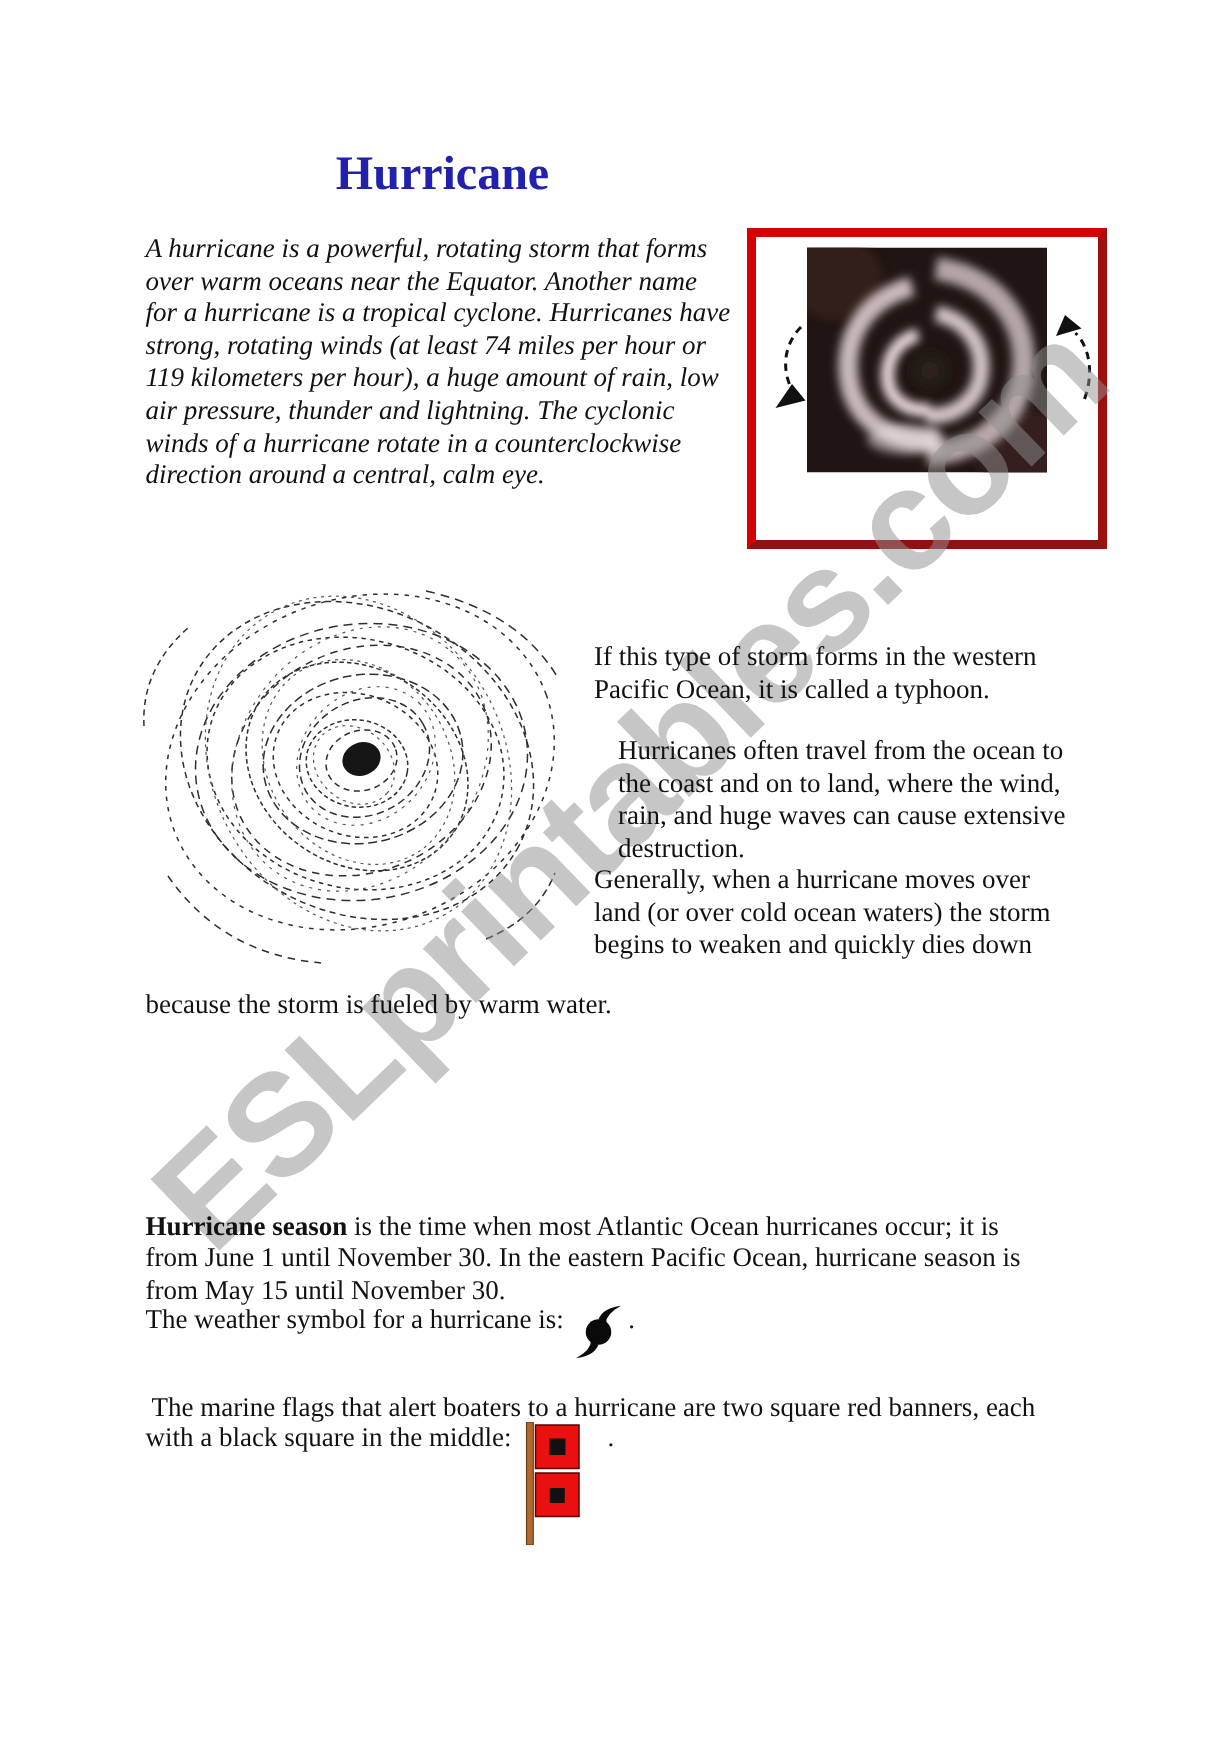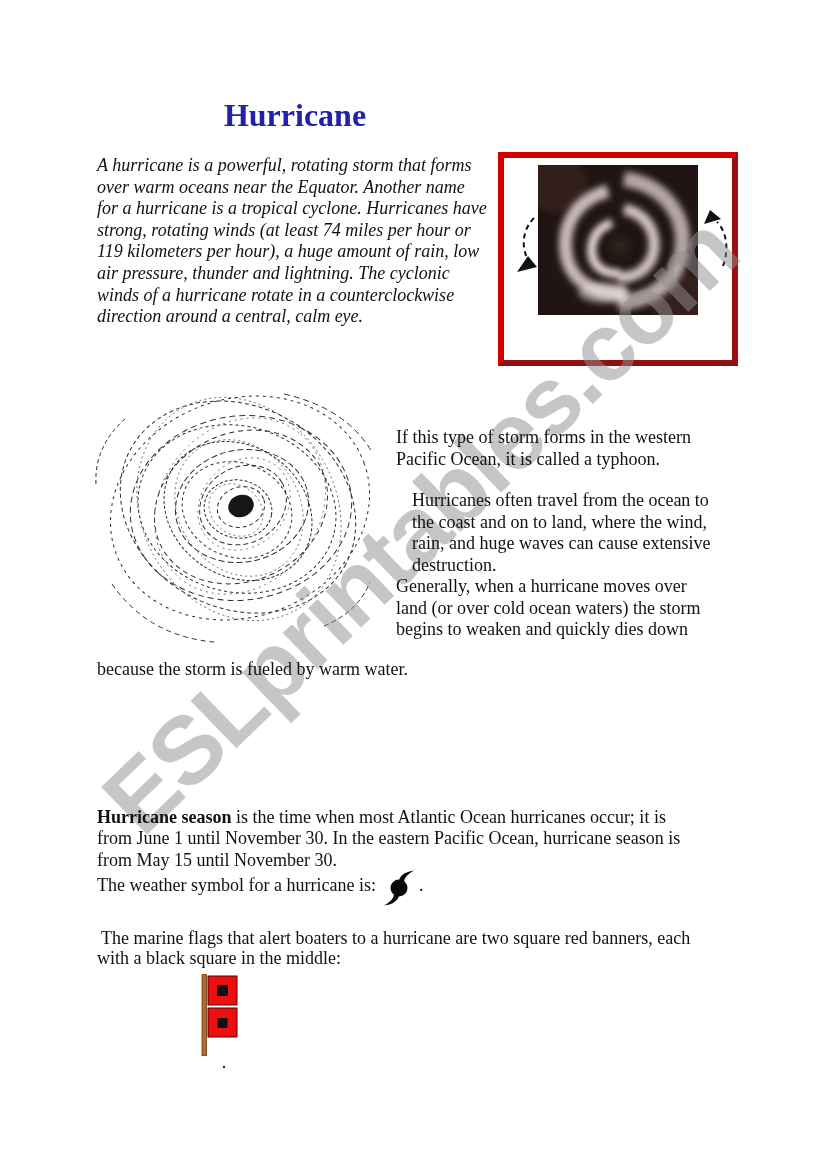--- a/index.html
+++ b/index.html
@@ -14,21 +14,21 @@
              letter-spacing:-2px;color:#8f8f8f;opacity:0.5;transform:rotate(-44deg);
              pointer-events:none;}
   .redbox{position:absolute;left:498px;top:152px;width:240px;height:214px;box-sizing:border-box;
           background:#fff;border:6px solid #d60000;border-right-color:#9e0f0f;border-bottom-color:#8e1212;}
   .photo{position:relative;z-index:1;display:block;margin:7px auto 0 auto;width:160px;height:150px;}
   .caption{position:relative;z-index:3;display:block;margin-top:3px;text-align:center;
            font-size:16px;line-height:19.5px;white-space:pre-line;color:#1a1a1a;}
   .arrow{position:absolute;z-index:1;}
   .arrow-left{left:0px;top:56px;}
   .arrow-right{right:1px;top:50px;}
-  .flexline{position:absolute;z-index:3;display:flex;align-items:center;font-size:18px;}
+  .flexline{position:absolute;z-index:3;display:flex;align-items:flex-start;font-size:18px;}
   .flexline .t{margin-bottom:4px;line-height:21.6px;white-space:pre;}
   .sym{margin:0 3px -1px 6px;}
   .flagsvg{margin:0 6px -4px 8px;}
   .bold{font-weight:bold;}
 </style>
 </head>
 <body>
 
 <div class="page">
 
@@ -130,21 +130,21 @@
         <circle cx="17" cy="19" r="8.5"></circle>
         <path d="M17,10.5 Q20,3 32,1.5 Q22,7 22,13 Z"></path>
         <path d="M17,27.5 Q14,35 2,36.5 Q12,31 12,25 Z"></path>
       </g>
     </svg>
     <span class="t">.</span>
   </div>
 
   <div class="txt" style="left:101px;top:928px;width:690px;">The marine flags that alert boaters to a hurricane are two square red banners, each</div>
 
-  <div class="flexline" style="left:97px;top:948px;flex-direction:column;">
+  <div class="flexline" style="left:97px;top:948px;">
     <span class="t">with a black square in the middle:</span>
     <svg class="flagsvg" width="40" height="82" viewBox="0 0 40 82">
       <rect x="2" y="0" width="4.5" height="82" fill="#b2692e" stroke="#6b3c12" stroke-width="0.8"></rect>
       <g stroke="#5c0000" stroke-width="1">
         <rect x="8" y="2" width="29" height="29" fill="#ea1010"></rect>
         <rect x="8" y="34" width="29" height="29" fill="#ea1010"></rect>
       </g>
       <rect x="17" y="11" width="11" height="11" fill="#111"></rect>
       <rect x="17.5" y="44" width="10" height="10" fill="#111"></rect>
     </svg>

